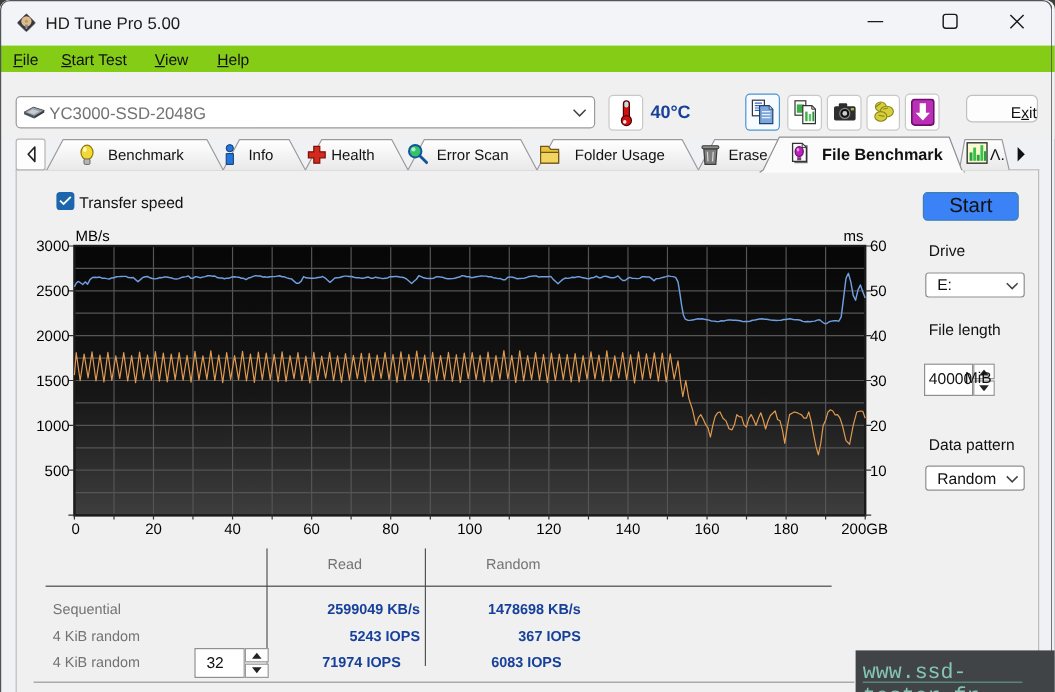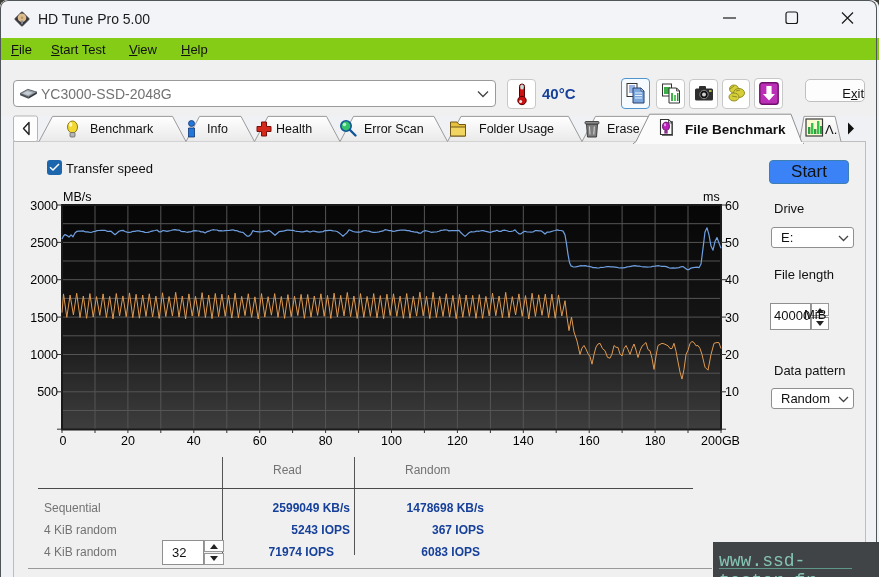--- a/index.html
+++ b/index.html
@@ -361,21 +361,21 @@
   <div class="tl" style="left:405px;top:463px;">Random</div>
   <div class="abs" style="left:38px;top:488px;width:655px;height:1px;background:#4a4a4a;"></div>
   <div class="tl" style="left:44px;top:501px;">Sequential</div>
   <div class="tl" style="left:44px;top:523px;">4 KiB random</div>
   <div class="tl" style="left:44px;top:545px;">4 KiB random</div>
   <div class="tv" style="left:210px;top:501px;width:140px;">2599049 KB/s</div>
   <div class="tv" style="left:344px;top:501px;width:140px;">1478698 KB/s</div>
   <div class="tv" style="left:210px;top:523px;width:140px;">5243 IOPS</div>
   <div class="tv" style="left:344px;top:523px;width:140px;">367 IOPS</div>
   <div class="tv" style="left:194px;top:545px;width:140px;">71974 IOPS</div>
-  <div class="tv" style="left:340px;top:545px;width:140px;">6083 IOPS</div>
+  <div class="tv" style="left:328px;top:545px;width:140px;">6083 IOPS</div>
 
   <div class="abs" style="left:162px;top:540px;width:42px;height:25px;background:#fff;border:1px solid #8f8f8f;"></div>
   <div class="abs" style="left:172px;top:545px;font-size:13px;color:#111;text-align:center;">32</div>
   <div class="abs" style="left:204px;top:540px;width:20px;height:12px;background:#fdfdfd;border:1px solid #999;"></div>
   <div class="abs" style="left:204px;top:553px;width:20px;height:12px;background:#fdfdfd;border:1px solid #999;"></div>
   <svg class="abs" style="left:208px;top:542px" width="12" height="21" viewBox="0 0 12 21">
     <path d="M6 2 L10 7 L2 7 Z" fill="#222"></path>
     <path d="M6 19 L10 14 L2 14 Z" fill="#222"></path>
   </svg>
 

